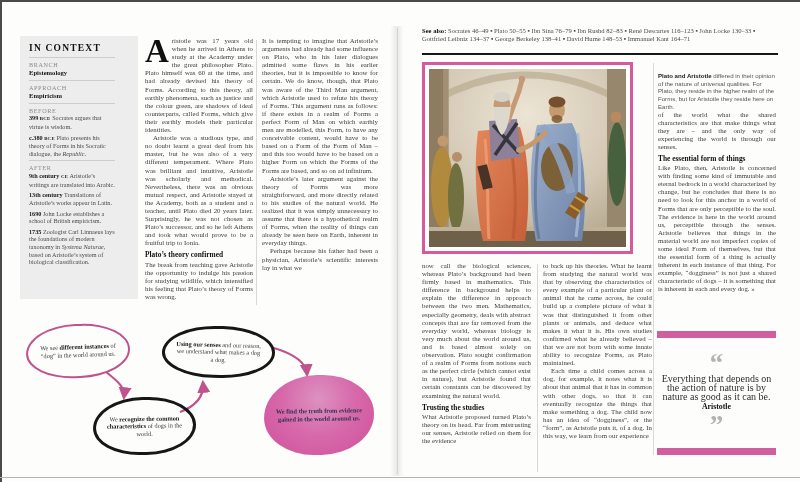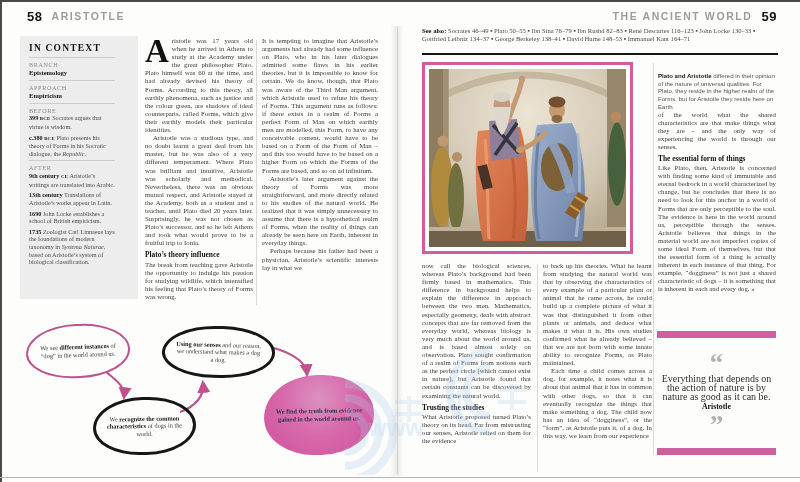--- a/index.html
+++ b/index.html
@@ -87,26 +87,20 @@
 <body>
 
 <div id="spread">
 
   <div class="edge-top"></div>
   <div class="edge-left"></div>
   <div class="edge-bottom"></div>
   <div class="gutter"></div>
   <div class="gutter-line"></div>
 
-  <header class="hdr hdr-left">
-    <span class="pageno">58</span><span class="chap">ARISTOTLE</span>
-  </header>
-  <header class="hdr hdr-right">
-    <span class="chap">THE ANCIENT WORLD</span><span class="pageno">59</span>
-  </header>
 
   <aside class="context-box">
     <h3>IN CONTEXT</h3>
     <div class="ctx-rule"></div>
     <div class="ctx-label">BRANCH</div>
     <div class="ctx-value">Epistemology</div>
     <div class="ctx-rule"></div>
     <div class="ctx-label">APPROACH</div>
     <div class="ctx-value">Empiricism</div>
     <div class="ctx-rule"></div>
@@ -119,21 +113,21 @@
     <p class="ctx-entry"><b><span>13th century</span></b><span> Translations of Aristotle’s works appear in Latin.</span></p>
     <p class="ctx-entry"><b><span>1690</span></b><span> John Locke establishes a school of British empiricism.</span></p>
     <p class="ctx-entry"><b><span>1735</span></b><span> Zoologist Carl Linnaeus lays the foundations of modern taxonomy in </span><i>Systema Naturae</i><span>, based on Aristotle’s system of biological classification.</span></p>
   </aside>
 
   <div class="vdiv" style="left:256px;top:40px;height:265px;"></div>
 
   <div class="col" style="left:145px;top:37px;width:108px;height:273px;">
     <p><span class="dropcap">A</span><span>ristotle was 17 years old when he arrived in Athens to study at the Academy under the great philosopher Plato. Plato himself was 60 at the time, and had already devised his theory of Forms. According to this theory, all earthly phenomena, such as justice and the colour green, are shadows of ideal counterparts, called Forms, which give their earthly models their particular identities.</span></p>
     <p class="indent">Aristotle was a studious type, and no doubt learnt a great deal from his master, but he was also of a very different temperament. Where Plato was brilliant and intuitive, Aristotle was scholarly and methodical. Nevertheless, there was an obvious mutual respect, and Aristotle stayed at the Academy, both as a student and a teacher, until Plato died 20 years later. Surprisingly, he was not chosen as Plato’s successor, and so he left Athens and took what would prove to be a fruitful trip to Ionia.</p>
-    <h4 class="colhead">Plato’s theory influence</h4>
+    <h4 class="colhead">Plato’s theory confirmed</h4>
     <p>The break from teaching gave Aristotle the opportunity to indulge his passion for studying wildlife, which intensified his feeling that Plato’s theory of Forms was wrong.</p>
   </div>
 
   <div class="col" style="left:262px;top:37px;width:116px;height:273px;">
     <p>It is tempting to imagine that Aristotle’s arguments had already had some influence on Plato, who in his later dialogues admitted some flaws in his earlier theories, but it is impossible to know for certain. We do know, though, that Plato was aware of the Third Man argument, which Aristotle used to refute his theory of Forms. This argument runs as follows: if there exists in a realm of Forms a perfect Form of Man on which earthly men are modelled, this Form, to have any conceivable content, would have to be based on a Form of the Form of Man – and this too would have to be based on a higher Form on which the Forms of the Forms are based, and so on ad infinitum.</p>
     <p class="indent">Aristotle’s later argument against the theory of Forms was more straightforward, and more directly related to his studies of the natural world. He realized that it was simply unnecessary to assume that there is a hypothetical realm of Forms, when the reality of things can already be seen here on Earth, inherent in everyday things.</p>
     <p class="indent">Perhaps because his father had been a physician, Aristotle’s scientific interests lay in what we</p>
   </div>
 
   <div class="diagram">
@@ -261,31 +255,14 @@
     <div class="pinkbar"></div>
     <div class="quote-inner">
       <div class="qmark">“</div>
       <p class="quote-text">Everything that depends on the action of nature is by nature as good as it can be.</p>
       <p class="quote-attr">Aristotle</p>
       <div class="qmark close">”</div>
     </div>
     <div class="pinkbar"></div>
   </div>
 
-  <div class="watermark">
-    <svg width="430" height="155" viewBox="0 0 430 155">
-      <g stroke="#a9cbe7" fill="none" opacity="0.55">
-        <path d="M95,92 A20,20 0 0 1 95,132" stroke-width="8"></path>
-        <path d="M95,78 A34,34 0 0 1 95,146" stroke-width="8"></path>
-        <path d="M95,64 A48,48 0 0 1 95,160" stroke-width="8"></path>
-        <path d="M240,48 A24,24 0 0 0 240,96" stroke-width="8"></path>
-        <path d="M240,32 A40,40 0 0 0 240,112" stroke-width="8"></path>
-      </g>
-      <g stroke="#a9cbe7" stroke-width="4" opacity="0.5" fill="none">
-        <path d="M145,82 h28 M145,94 h28 M159,76 v26"></path>
-        <path d="M195,76 h28 M195,88 h28 M209,70 v26"></path>
-        <path d="M248,70 h28 M248,82 h28 M262,64 v26"></path>
-      </g>
-      <text x="118" y="116" font-family="Liberation Sans, sans-serif" font-weight="bold" font-size="24" fill="#a9cbe7" opacity="0.6">www</text>
-    </svg>
-  </div>
 
 </div>
 
 </body></html>

